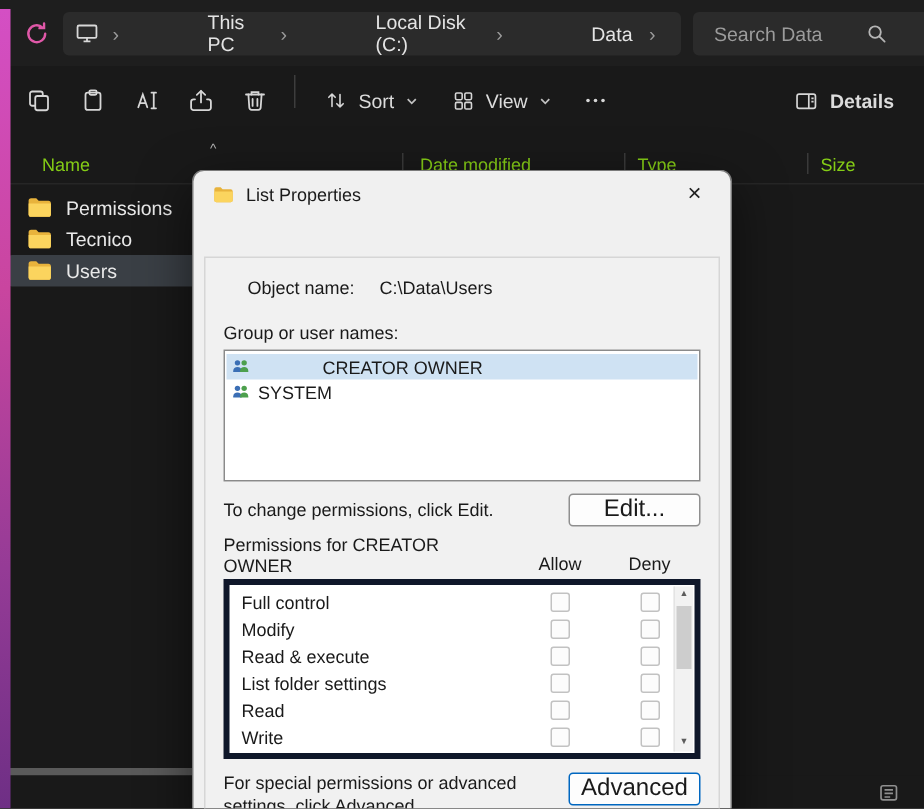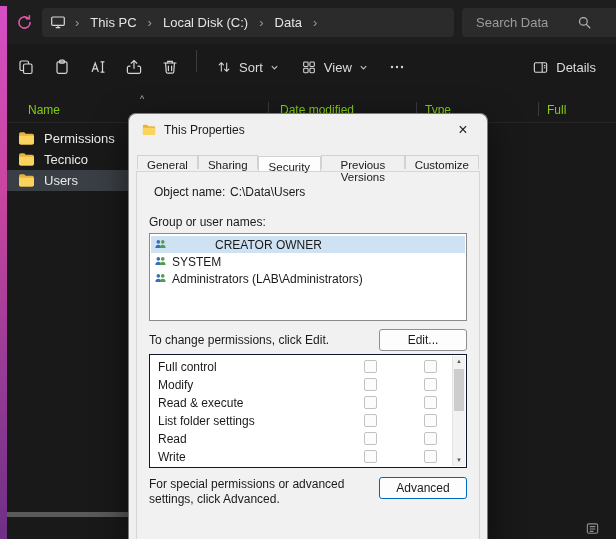--- a/index.html
+++ b/index.html
@@ -11,38 +11,38 @@
   .accent-strip{position:absolute;left:0;top:6px;width:7px;height:533px;z-index:4;
     background:linear-gradient(180deg,#d44fc4 0%,#c9459f 35%,#953b96 70%,#6e2f85 100%);}
 
   
   .topbar{position:absolute;left:0;top:0;right:0;height:44px;background:#1e1e1e;
           display:flex;align-items:center;z-index:3;}
   .refresh-btn{margin-left:10px;width:28px;height:28px;display:flex;align-items:center;
           justify-content:center;border:none;background:transparent;cursor:pointer;}
   .crumb-pill{margin-left:4px;width:412px;height:29px;background:#2b2b2b;border-radius:4px;
           display:flex;align-items:center;padding:0 8px;box-sizing:border-box;}
-  .crumb{color:#e4e4e4;font-size:13px;padding:2px 2px;cursor:default;}
+  .crumb{color:#e4e4e4;font-size:13px;padding:2px 2px;cursor:default;margin-left:48px;}
   .chev{color:#9a9a9a;font-size:13px;padding:0 9px;}
   .search-pill{margin-left:8px;flex:1;height:29px;background:#2b2b2b;border-radius:4px 0 0 4px;
           display:flex;align-items:center;justify-content:space-between;padding:0 24px 0 14px;}
   .search-text{color:#9c9c9c;font-size:13px;}
 
   
   .toolbar{position:absolute;top:50px;left:0;right:0;height:44px;display:flex;
            align-items:flex-start;padding:0 8px;z-index:3;}
   .tbtn{width:36px;height:34px;display:flex;align-items:center;justify-content:center;
         background:transparent;border:none;border-radius:4px;cursor:pointer;}
   .tsep{width:1px;height:22px;background:#3d3d3d;margin:0 8px;}
   .dropbtn{display:flex;align-items:center;gap:7px;height:34px;padding:0 11px;border:none;
            background:transparent;color:#dcdcdc;font-size:13px;border-radius:4px;cursor:pointer;
            font-family:inherit;}
   .details-btn{margin-left:auto;display:flex;align-items:center;gap:7px;height:34px;
            padding:0 12px;border:none;background:transparent;color:#dcdcdc;font-size:13px;
-           border-radius:4px;cursor:pointer;font-family:inherit;}
+           border-radius:4px;cursor:pointer;font-family:inherit;font-weight:bold;}
 
   
   .cols{position:absolute;top:96px;left:0;right:0;height:26px;border-bottom:1px solid #262626;}
   .cols span.hdr{position:absolute;top:7px;color:#84cc16;font-size:12px;cursor:default;}
   .sort-caret{position:absolute;top:-2px;left:140px;color:#b5b5b5;font-size:9px;}
   .csep{position:absolute;top:6px;width:1px;height:14px;background:#3a3a3a;}
 
   
   .files{position:absolute;top:128px;left:0;width:290px;z-index:2;}
   .frow{height:21px;display:flex;align-items:center;gap:9px;padding-left:14px;margin:0 4px;
@@ -62,37 +62,37 @@
   .dtitle{display:flex;align-items:center;gap:8px;height:32px;padding:0 13px;font-size:12px;}
   .dclose{margin-left:auto;border:none;background:transparent;font-size:16px;line-height:16px;
           color:#222;width:22px;height:22px;cursor:pointer;}
   .tabs{display:flex;align-items:flex-end;padding:0 8px;position:relative;z-index:3;height:23px;}
   .tab{font-size:11.5px;padding:3px 9px 4px;background:#f0f0f0;border:1px solid #d2d2d2;
        border-bottom:none;color:#1a1a1a;cursor:pointer;height:14px;}
   .tab.active{background:#fdfdfd;padding:4px 10px 6px;margin-bottom:-2px;position:relative;
        z-index:4;height:15px;}
   .panel{position:absolute;left:7px;right:7px;top:57px;height:500px;background:#f1f1f1;
          border:1px solid #d6d6d6;padding:10px 12px;box-sizing:border-box;font-size:12px;}
-  .objrow{display:flex;margin:3px 5px 16px;}
+  .objrow{display:flex;margin:3px 16px 16px;gap:12px;}
   .objlabel{width:76px;}
   .grouplabel{margin-bottom:4px;}
   .userlist{border:1px solid #8a8a8a;background:#fff;height:84px;padding:2px 1px 0;}
   .urow{display:flex;align-items:center;gap:5px;height:17px;padding:0 3px;cursor:default;}
   .urow.selected{background:#cfe2f3;gap:48px;}
   .editrow{display:flex;align-items:center;margin-top:8px;height:22px;}
   .editrow .hint{flex:1;}
   .btn{width:88px;height:22px;background:#fdfdfd;border:1px solid #8f8f8f;border-radius:3px;
-       font-size:12px;font-family:inherit;color:#1a1a1a;cursor:pointer;}
+       font-size:16px;font-family:inherit;color:#1a1a1a;cursor:pointer;}
   .btn-adv{border:1px solid #0067c0;}
   .permhead{position:relative;margin-top:6px;height:26px;}
   .permlabel{width:175px;line-height:1.15;}
   .allow-lbl{position:absolute;left:210px;bottom:0;}
   .deny-lbl{position:absolute;left:270px;bottom:0;}
   .permlist{position:relative;margin-top:3px;height:112px;background:#fff;
-            border:1px solid #0f172a;}
+            border:4px solid #0f172a;}
   .permrows{padding:3px 14px 0 0;}
   .prow{position:relative;height:18px;display:flex;align-items:center;padding-left:8px;}
   .cb{position:absolute;top:2px;width:13px;height:13px;border:1px solid #c2c2c2;
       background:#fcfcfc;border-radius:2px;box-sizing:border-box;cursor:pointer;}
   .cba{left:214px;} .cbd{left:274px;}
   .vsb{position:absolute;top:1px;right:1px;bottom:1px;width:12px;background:#f2f2f2;
        border-left:1px solid #e4e4e4;}
   .vsb .arr{display:block;text-align:center;font-size:6px;color:#5c5c5c;line-height:11px;
        height:11px;cursor:pointer;}
   .vsb .arr.down{position:absolute;bottom:0;left:0;right:0;}
@@ -241,21 +241,21 @@
   </div>
 
   <div class="cols">
     <span class="sort-caret">^</span>
     <span class="hdr" style="left:28px">Name</span>
     <span class="csep" style="left:268px"></span>
     <span class="hdr" style="left:280px">Date modified</span>
     <span class="csep" style="left:416px"></span>
     <span class="hdr" style="left:425px">Type</span>
     <span class="csep" style="left:538px"></span>
-    <span class="hdr" style="left:547px">Full</span>
+    <span class="hdr" style="left:547px">Size</span>
   </div>
 
   <div class="files">
     <div class="frow">
       <span>
         <svg width="17" height="17" viewBox="0 0 16 16">
           <path d="M1 3.6A1.6 1.6 0 0 1 2.6 2h3.2l1.5 1.6h6.1A1.6 1.6 0 0 1 15 5.2V12a1.6 1.6 0 0 1-1.6 1.6H2.6A1.6 1.6 0 0 1 1 12z" fill="#e8b33c"></path>
           <path d="M1 5.4h14V12a1.6 1.6 0 0 1-1.6 1.6H2.6A1.6 1.6 0 0 1 1 12z" fill="#fbd45e"></path>
         </svg>
       </span>
@@ -292,31 +292,24 @@
   </div>
 
   <div class="dialog">
     <div class="dtitle">
       <span>
         <svg width="14" height="14" viewBox="0 0 16 16">
           <path d="M1 3.6A1.6 1.6 0 0 1 2.6 2h3.2l1.5 1.6h6.1A1.6 1.6 0 0 1 15 5.2V12a1.6 1.6 0 0 1-1.6 1.6H2.6A1.6 1.6 0 0 1 1 12z" fill="#e8b33c"></path>
           <path d="M1 5.4h14V12a1.6 1.6 0 0 1-1.6 1.6H2.6A1.6 1.6 0 0 1 1 12z" fill="#fbd45e"></path>
         </svg>
       </span>
-      <span>This Properties</span>
+      <span>List Properties</span>
       <button class="dclose">×</button>
     </div>
 
-    <div class="tabs">
-      <button class="tab">General</button>
-      <button class="tab">Sharing</button>
-      <button class="tab active">Security</button>
-      <button class="tab">Previous Versions</button>
-      <button class="tab">Customize</button>
-    </div>
 
     <div class="panel">
 
       <div class="objrow">
         <span class="objlabel">Object name:</span>
         <span>C:\Data\Users</span>
       </div>
 
       <div class="grouplabel">Group or user names:</div>
 
@@ -336,38 +329,32 @@
           <span>
             <svg width="13" height="13" viewBox="0 0 16 16">
               <circle cx="5.3" cy="4.8" r="2.2" fill="#3b6fb5"></circle>
                 <path d="M1.8 11.4c0-2 1.6-3.2 3.5-3.2s3.5 1.2 3.5 3.2v1H1.8z" fill="#3b6fb5"></path>
               <circle cx="10.8" cy="4.8" r="2.2" fill="#4da04d"></circle>
                 <path d="M7.4 11.4c0-2 1.5-3.2 3.4-3.2s3.4 1.2 3.4 3.2v1H7.4z" fill="#4da04d"></path>
             </svg>
           </span>
           <span>SYSTEM</span>
         </div>
-        <div class="urow">
-          <span>
-            <svg width="13" height="13" viewBox="0 0 16 16">
-              <circle cx="5.3" cy="4.8" r="2.2" fill="#3b6fb5"></circle>
-                <path d="M1.8 11.4c0-2 1.6-3.2 3.5-3.2s3.5 1.2 3.5 3.2v1H1.8z" fill="#3b6fb5"></path>
-              <circle cx="10.8" cy="4.8" r="2.2" fill="#4da04d"></circle>
-                <path d="M7.4 11.4c0-2 1.5-3.2 3.4-3.2s3.4 1.2 3.4 3.2v1H7.4z" fill="#4da04d"></path>
-            </svg>
-          </span>
-          <span>Administrators (LAB\Administrators)</span>
-        </div>
       </div>
 
       <div class="editrow">
         <span class="hint">To change permissions, click Edit.</span>
         <button class="btn">Edit...</button>
       </div>
 
+      <div class="permhead">
+        <div class="permlabel">Permissions for CREATOR OWNER</div>
+        <span class="allow-lbl">Allow</span>
+        <span class="deny-lbl">Deny</span>
+      </div>
 
       <div class="permlist">
         <div class="permrows">
           <div class="prow">
             <span>Full control</span>
             <span class="cb cba"></span>
             <span class="cb cbd"></span>
           </div>
           <div class="prow">
             <span>Modify</span>

